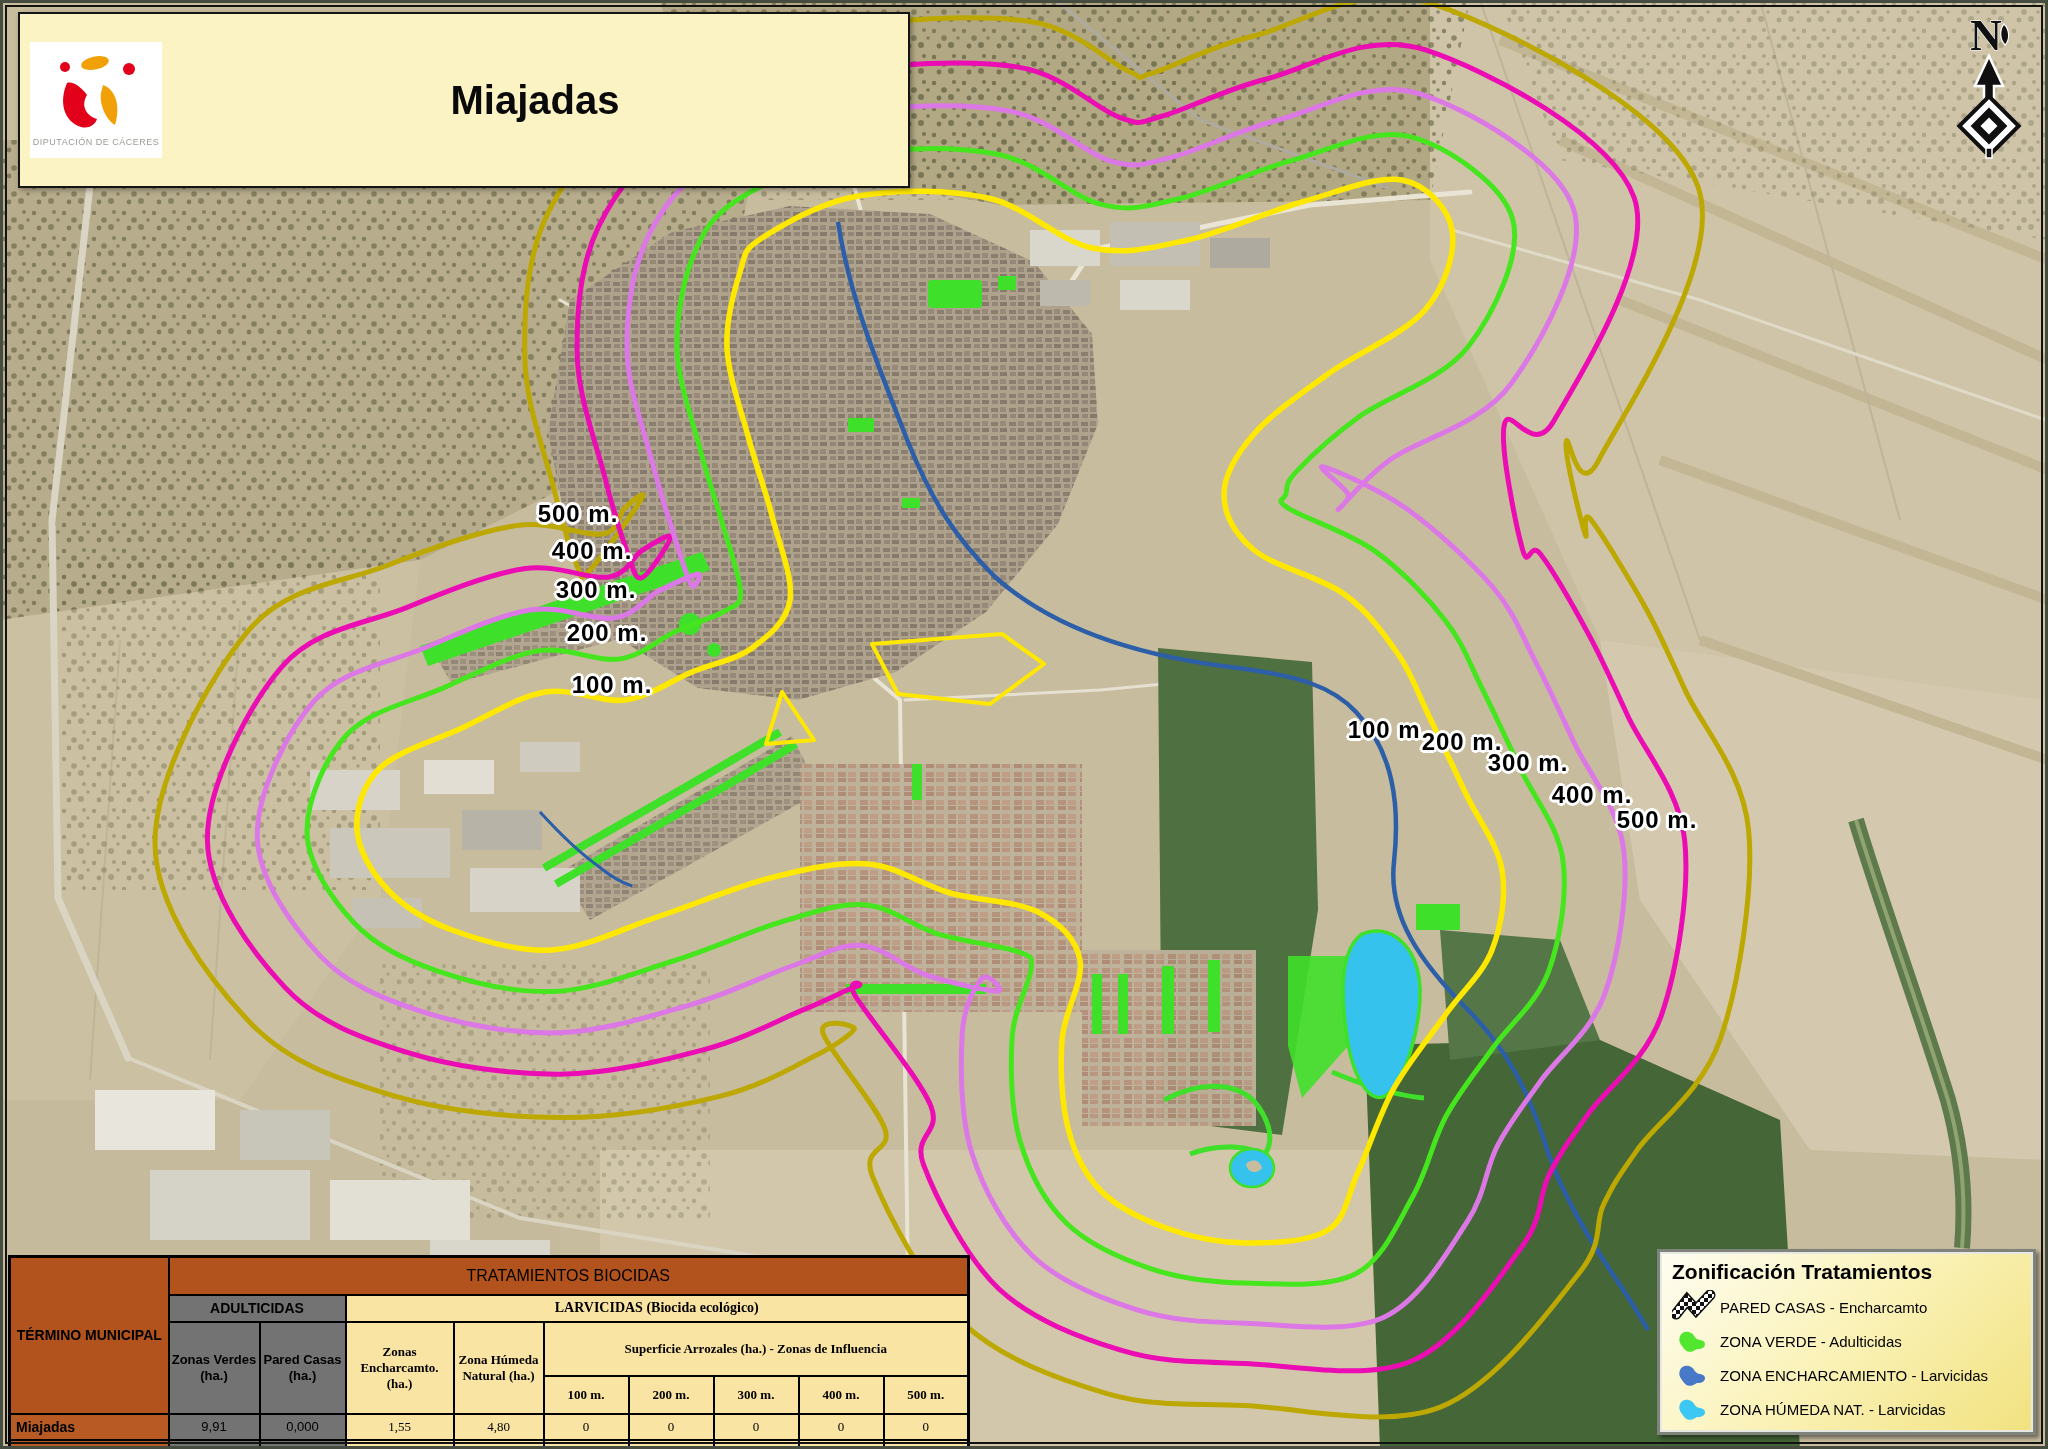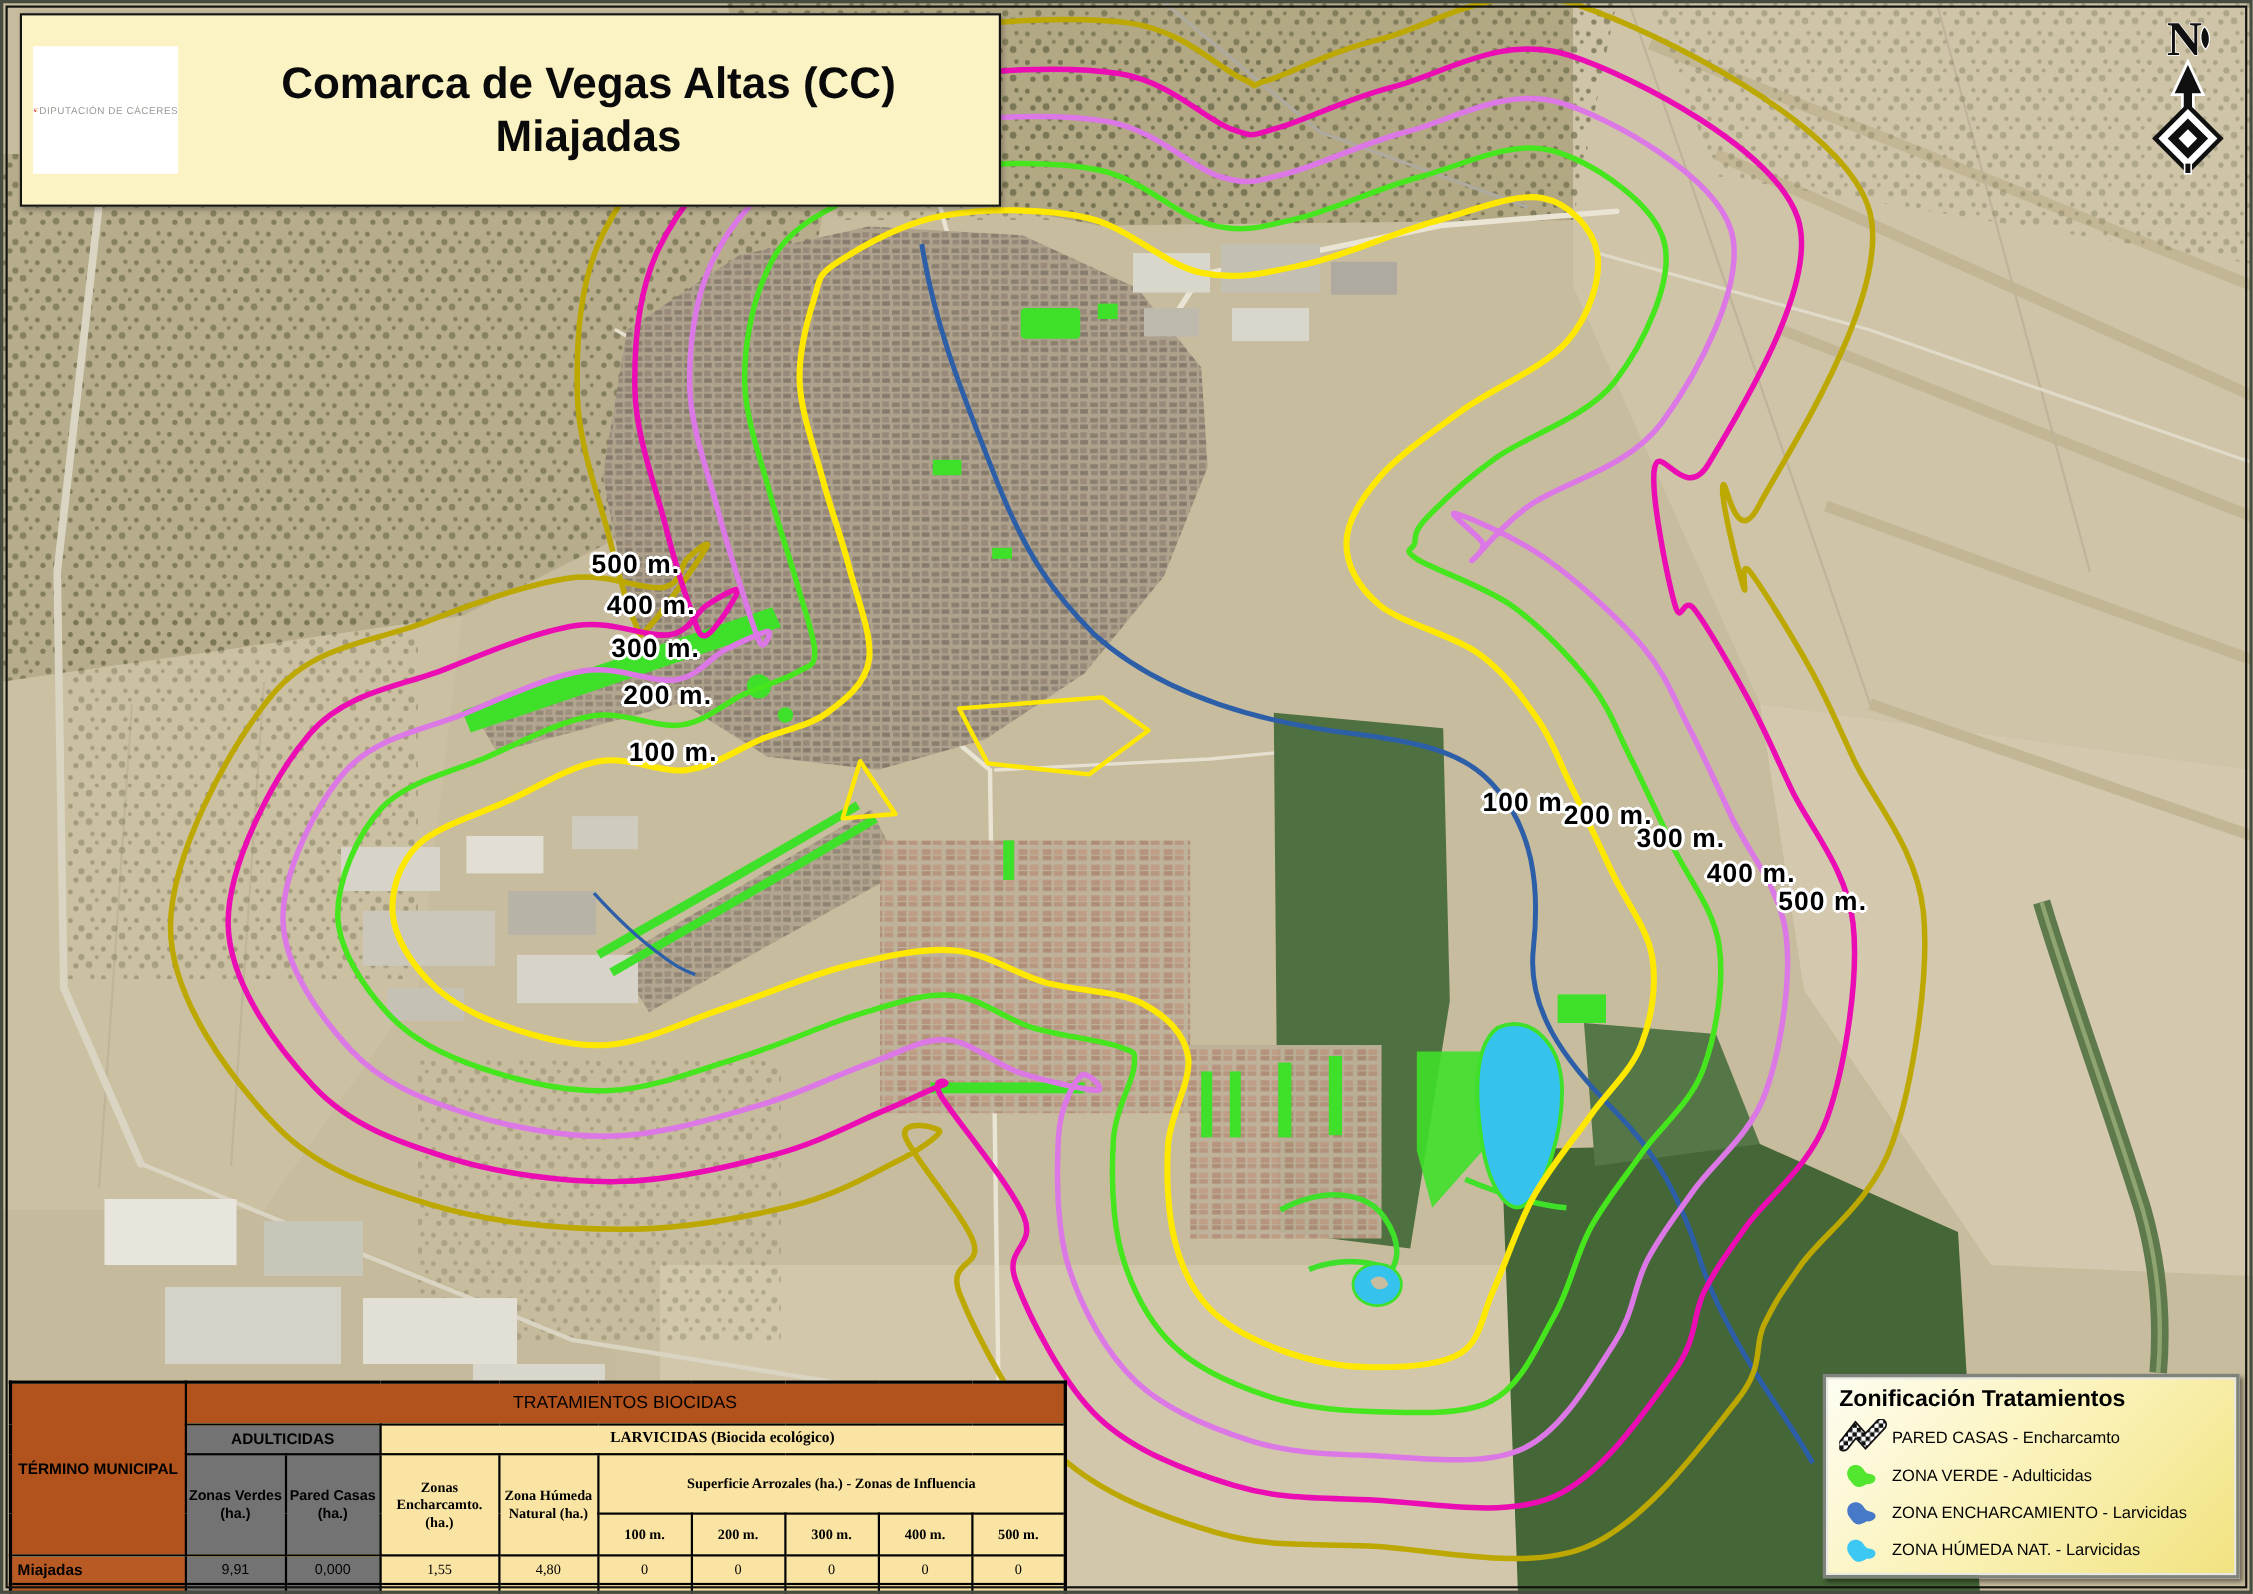--- a/index.html
+++ b/index.html
@@ -12,21 +12,21 @@
   
   .dlabel{position:absolute;transform:translate(-50%,-50%);font-size:24px;font-weight:bold;color:#000;
           white-space:nowrap;z-index:10;letter-spacing:1px;
           text-shadow:-2px -2px 0 #fff,2px -2px 0 #fff,-2px 2px 0 #fff,2px 2px 0 #fff,
                       -3px 0 0 #fff,3px 0 0 #fff,0 -3px 0 #fff,0 3px 0 #fff;}
   
   #title-block{position:absolute;left:18px;top:12px;width:888px;height:172px;background:#FBF3C3;
                border:2px solid #141414;display:flex;align-items:center;z-index:20;
                box-shadow:2px 2px 5px rgba(0,0,0,.35);}
   #logo-box{width:132px;height:116px;background:#fff;margin-left:10px;flex:none;
-            display:flex;flex-direction:row;align-items:center;justify-content:center;}
+            display:flex;flex-direction:column;align-items:center;justify-content:center;}
   #logo-caption{font-size:9px;color:#9a9a95;letter-spacing:.5px;margin-top:2px;white-space:nowrap;}
   #title-lines{flex:1;text-align:center;font-weight:bold;font-size:40px;line-height:48px;color:#0a0a0a;}
   
   #north-arrow{position:absolute;left:1944px;top:10px;z-index:20;}
   
   #biocidas-table{position:absolute;left:8px;top:1255px;z-index:30;border-collapse:collapse;
                   table-layout:fixed;background:#FAE4A3;border:3px solid #000;}
   #biocidas-table td{border:2px solid #000;color:#000;text-align:center;vertical-align:middle;
                      padding:0 2px;overflow:hidden;}
   .rust{background:#B2521C;}
@@ -225,21 +225,20 @@
       <svg width="110" height="82" viewBox="0 0 110 82">
         <circle cx="24" cy="14" r="5" fill="#E3001B"></circle>
         <ellipse cx="54" cy="10" rx="14" ry="6.5" fill="#F2A007" transform="rotate(-12 54 10)"></ellipse>
         <circle cx="88" cy="16" r="6" fill="#E3001B"></circle>
         <path d="M26,30 C18,48 22,68 40,74 C48,76 54,72 56,66 C44,62 40,52 46,42 C40,34 32,28 26,30 Z" fill="#E3001B"></path>
         <path d="M62,32 C74,36 80,52 74,72 C66,68 58,52 60,40 Z" fill="#F2A007"></path>
       </svg>
       <div id="logo-caption">DIPUTACIÓN DE CÁCERES</div>
     </div>
     <div id="title-lines">
-      <div>Comarca de Vegas Altas (CC)</div>
       <div>Miajadas</div>
     </div>
   </div>
 
   <div id="north-arrow">
     <svg width="90" height="150" viewBox="0 0 90 150">
       <text x="42" y="40" font-size="44" font-weight="bold" fill="#101010" text-anchor="middle" stroke="#fff" stroke-width="1.2" paint-order="stroke" font-family="Liberation Serif, serif">N</text>
       <path d="M60,14 C66,20 66,30 61,35 C56,30 55,20 60,14 Z" fill="#101010" stroke="#fff" stroke-width="1.2"></path>
       <polygon points="45,46 59,76 50,76 50,96 40,96 40,76 31,76" fill="#101010" stroke="#fff" stroke-width="2.5"></polygon>
       <g transform="translate(45,116)">

